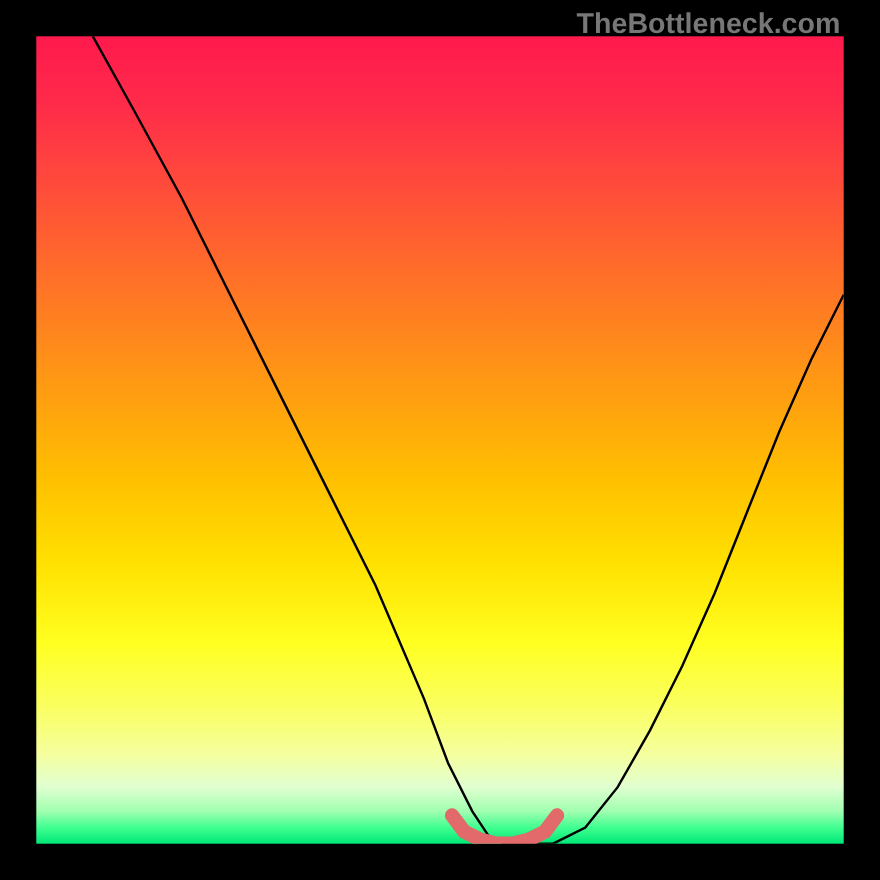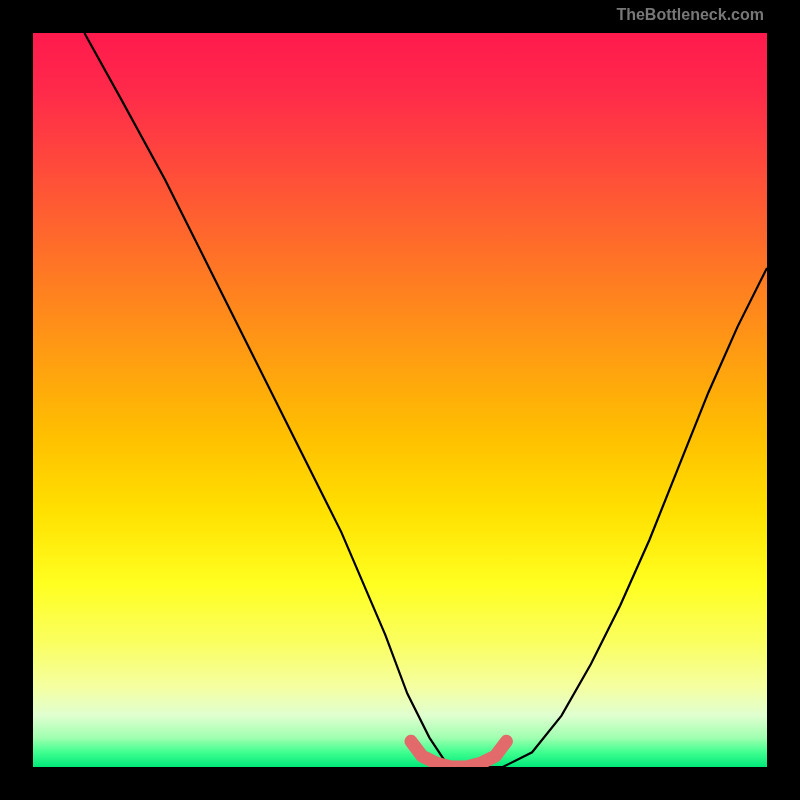--- a/index.html
+++ b/index.html
@@ -38,21 +38,21 @@
     position: absolute;
     inset: 0;
     width: 734px;
     height: 734px;
   }
   .watermark {
     position: absolute;
     top: 6px;
     right: 36px;
     font-family: Arial, Helvetica, sans-serif;
-    font-size: 16px;
+    font-size: 26px;
     font-weight: bold;
     color: #777;
   }
 </style>
 </head>
 <body>
 
 <div class="frame">
   <div class="plot">
     <svg class="curve" viewBox="0 0 734 734" preserveAspectRatio="none">

